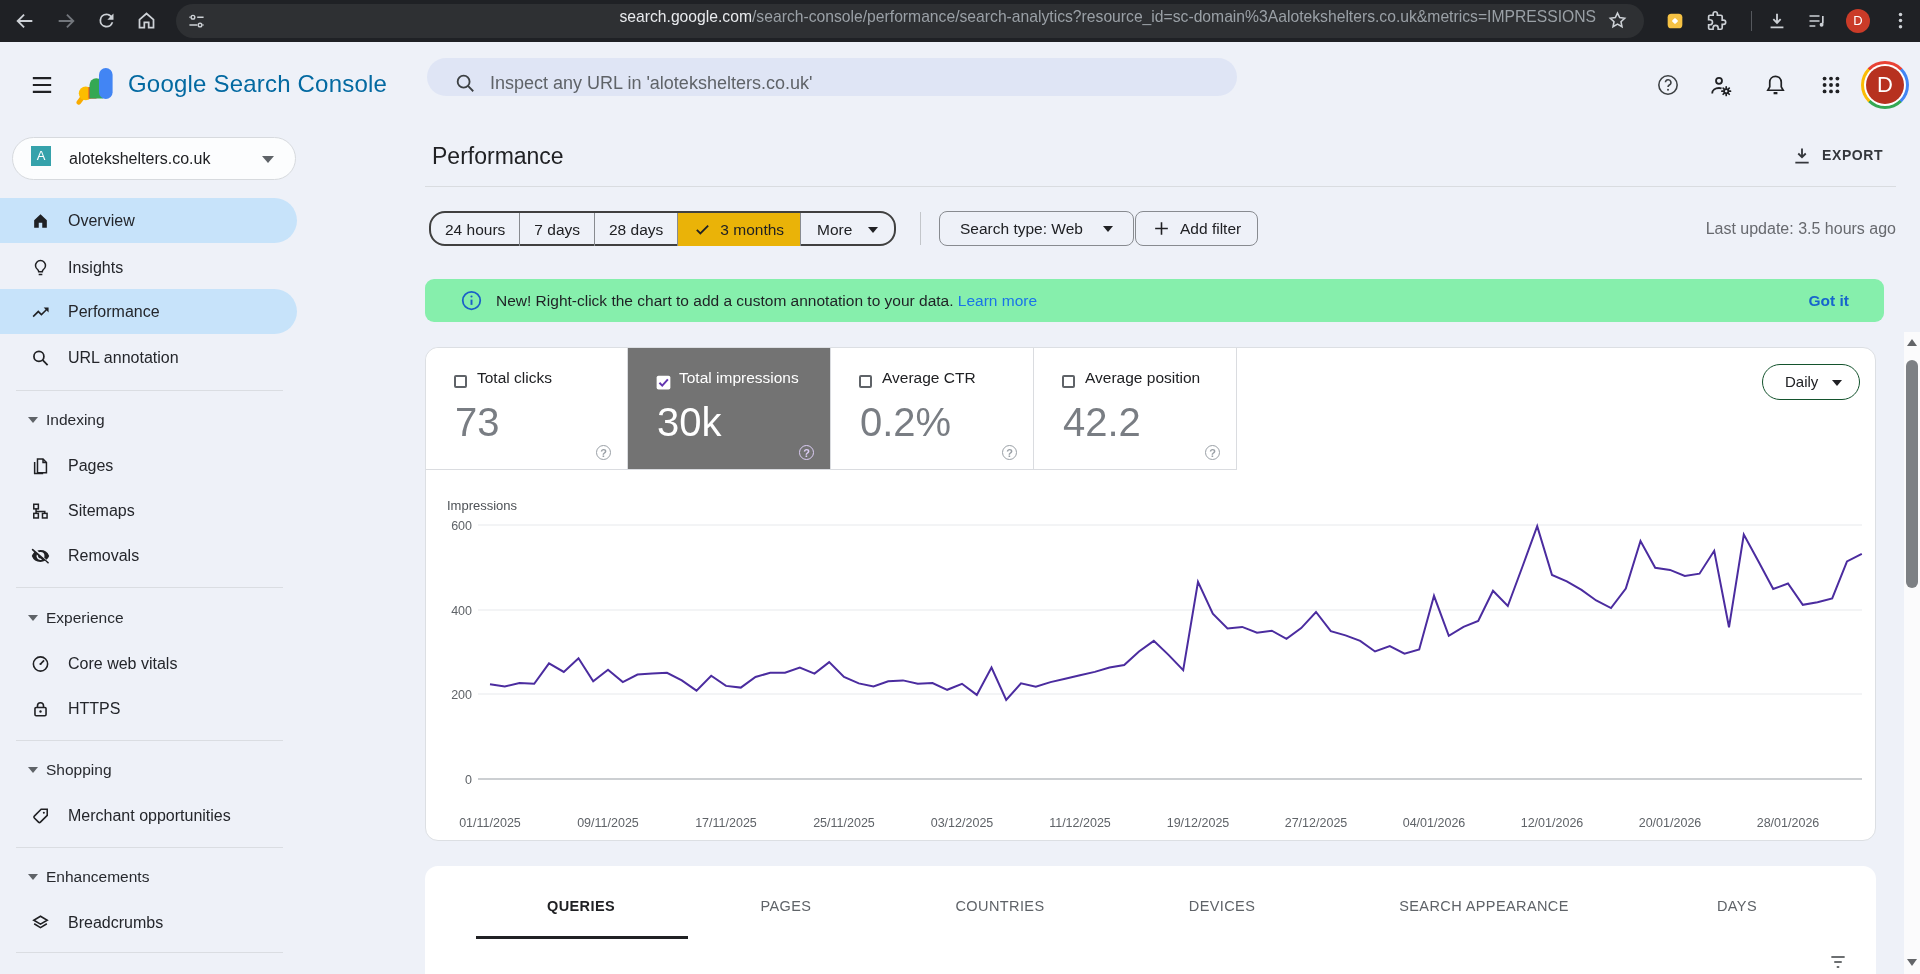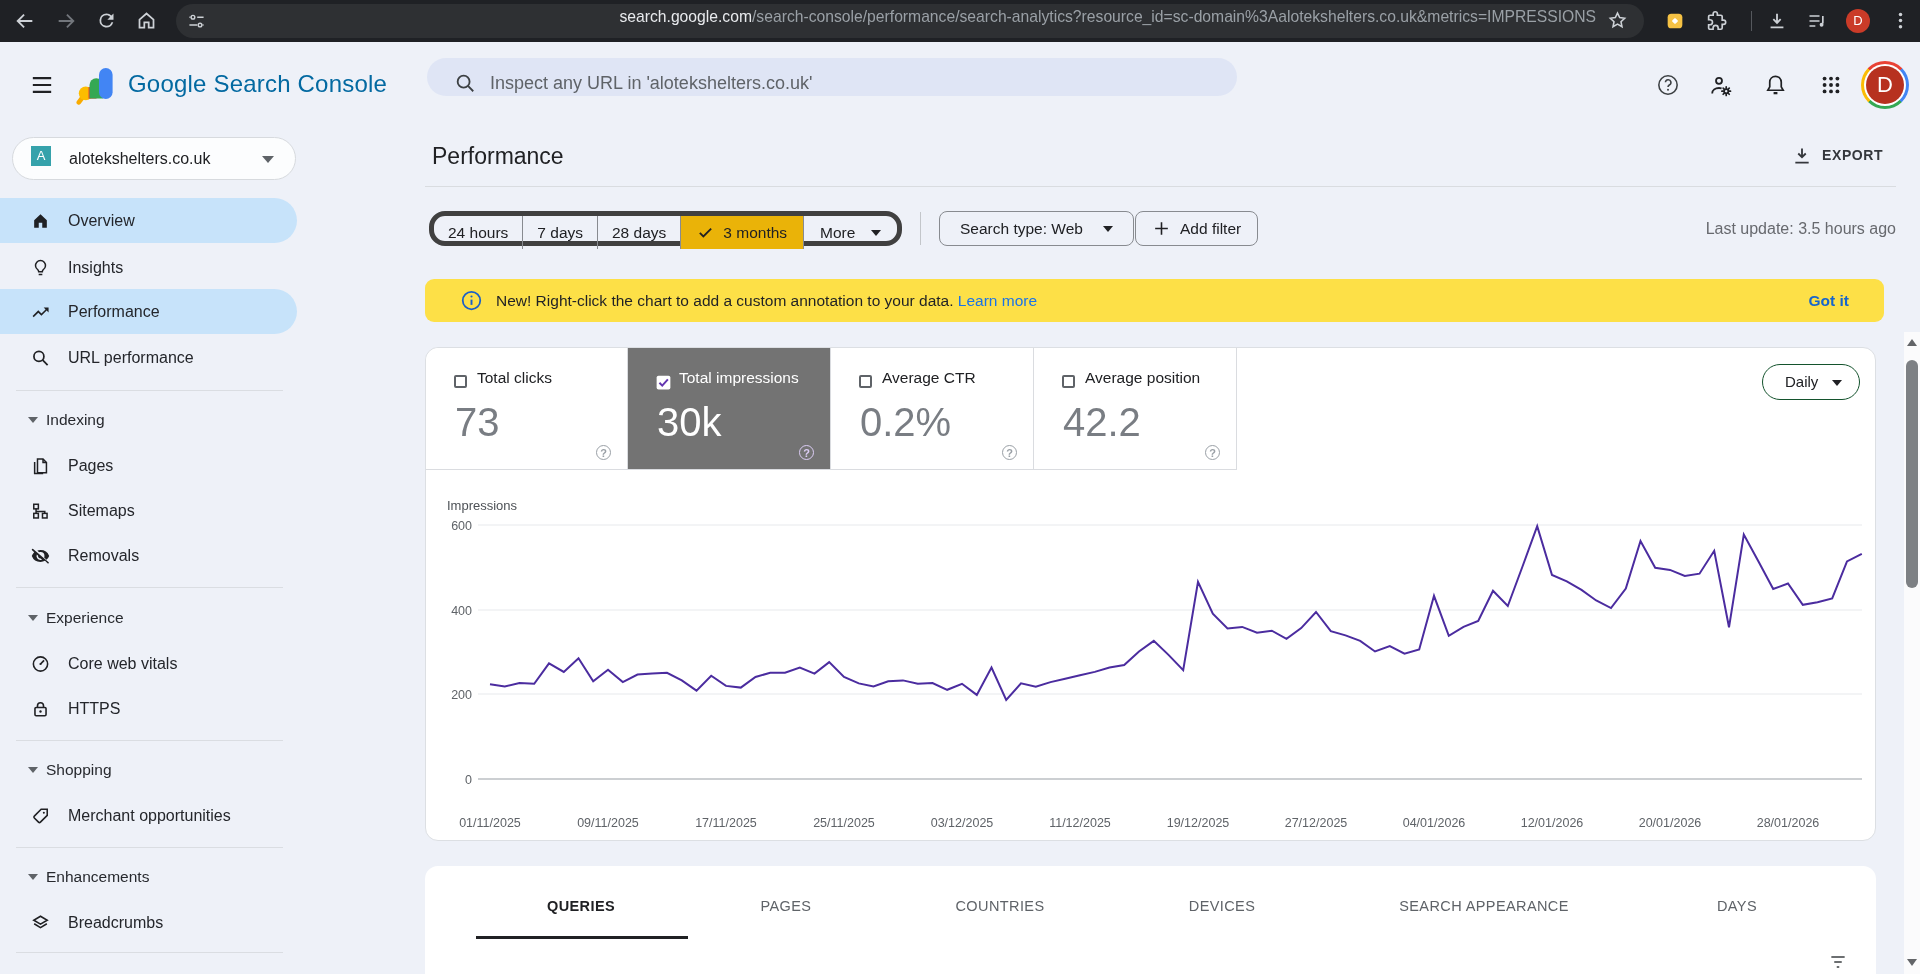--- a/index.html
+++ b/index.html
@@ -24,25 +24,25 @@
   .navico { position:absolute; left:31px; top:50%; transform:translateY(-50%); width:19px; height:19px; }
   .navtext { position:absolute; left:68px; top:0; height:45px; line-height:45px; font-size:16px; color:#24262b; }
   .navhead { position:absolute; left:0; width:297px; height:40px; }
   .navhead .caret { position:absolute; left:28px; top:50%; margin-top:-3px; width:0; height:0; border-left:5px solid transparent; border-right:5px solid transparent; border-top:6px solid #5f6368; }
   .navhead .ht { position:absolute; left:46px; top:0; height:40px; line-height:40px; font-size:15.5px; color:#27292e; }
   .sdiv { position:absolute; left:16px; width:267px; height:1px; background:#dadde2; }
   
   .title { position:absolute; left:432px; top:143px; font-size:23px; color:#202124; }
   .export { position:absolute; left:1822px; top:147px; font-size:14px; font-weight:bold; letter-spacing:0.6px; color:#34373c; }
   .hdiv { position:absolute; left:425px; top:186px; width:1471px; height:1px; background:#d9dce0; }
-  .chipgroup { position:absolute; left:429px; top:211px; height:35px; border:5px solid #404040; border-radius:16px; display:flex; }
+  .chipgroup { position:absolute; left:429px; top:211px; height:35px; border:2px solid #404040; border-radius:16px; display:flex; }
   .chipseg { height:33px; line-height:33px; font-size:15.5px; color:#202124; border-right:1px solid #888b90; padding:0 14px; white-space:nowrap; }
   .chip { position:absolute; top:211px; height:35px; line-height:33px; border:1px solid #888b90; border-radius:8px; font-size:15.5px; color:#202124; white-space:nowrap; }
   .lastupd { position:absolute; top:211px; right:24px; height:35px; line-height:35px; font-size:16px; color:#67696e; }
-  .banner { position:absolute; left:425px; top:279px; width:1459px; height:43px; border-radius:9px; background:#fde047; font-size:15.5px; color:#1f2125; line-height:43px; }
+  .banner { position:absolute; left:425px; top:279px; width:1459px; height:43px; border-radius:9px; background:#86efac; font-size:15.5px; color:#1f2125; line-height:43px; }
   .gotit { position:absolute; right:35px; top:0; color:#1765cc; font-weight:bold; }
   .learn { color:#1a73e8; }
   
   .card1 { position:absolute; left:425px; top:347px; width:1451px; height:494px; background:#fff; border:1px solid #dcdfe3; border-radius:13px; }
   .tile { position:absolute; top:348px; height:122px; border-right:1px solid #dadce0; border-bottom:1px solid #dadce0; background:#fff; }
   .tilelabel { position:absolute; left:51px; top:21px; font-size:15.5px; color:#202124; white-space:nowrap; }
   .tilecb { position:absolute; left:28px; top:27px; width:13px; height:13px; border:2px solid #5f6368; border-radius:2px; }
   .tileval { position:absolute; left:29px; top:52px; font-size:40px; color:#797d83; }
   .qm { position:absolute; right:16px; bottom:9px; width:15px; height:15px; border:1.5px solid #9aa0a6; border-radius:50%; color:#9aa0a6; font-size:11px; text-align:center; line-height:15px; font-weight:bold;}
   .tilepurple { background:#737373; }
@@ -189,21 +189,21 @@
     <svg class="navico" viewBox="0 0 24 24" fill="#202124">
         <path d="M16 6.3l2.4 2.4-5.2 5.2-4-4L2 17.2l1.4 1.4 5.8-5.8 4 4 6.6-6.6L22.2 12.5V6.3z"></path>
       </svg>
     <div class="navtext">Performance</div>
   </div>
   <div class="navrow" style="top:335px">
     <svg class="navico" viewBox="0 0 24 24" fill="none" stroke="#202124" stroke-width="2.2">
         <circle cx="10" cy="10" r="6.3"></circle>
         <path d="M14.8 14.8L21 21"></path>
       </svg>
-    <div class="navtext">URL performance</div>
+    <div class="navtext">URL annotation</div>
   </div>
 
   <div class="sdiv" style="top:390px"></div>
   <div class="navhead" style="top:400px">
       <div class="caret"></div>
       <div class="ht">Indexing</div>
     </div>
   <div class="navrow" style="top:443px">
     <svg class="navico" viewBox="0 0 24 24" fill="none" stroke="#202124" stroke-width="1.9">
         <path d="M8.2 3.2h7l4.3 4.3v13h-11.3z"></path>

